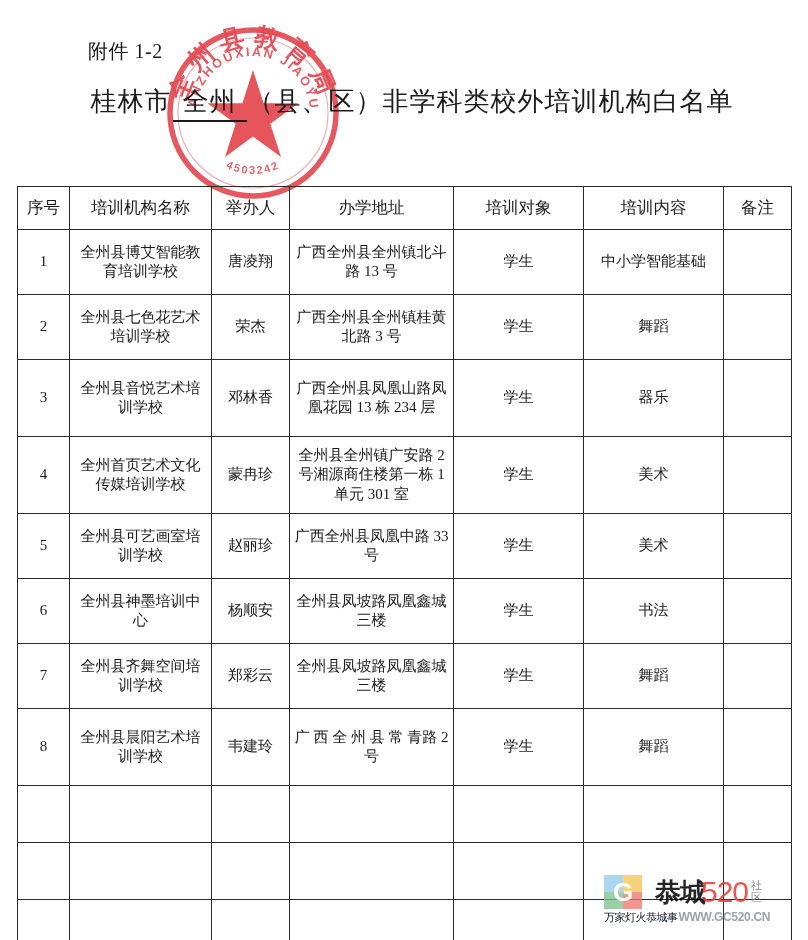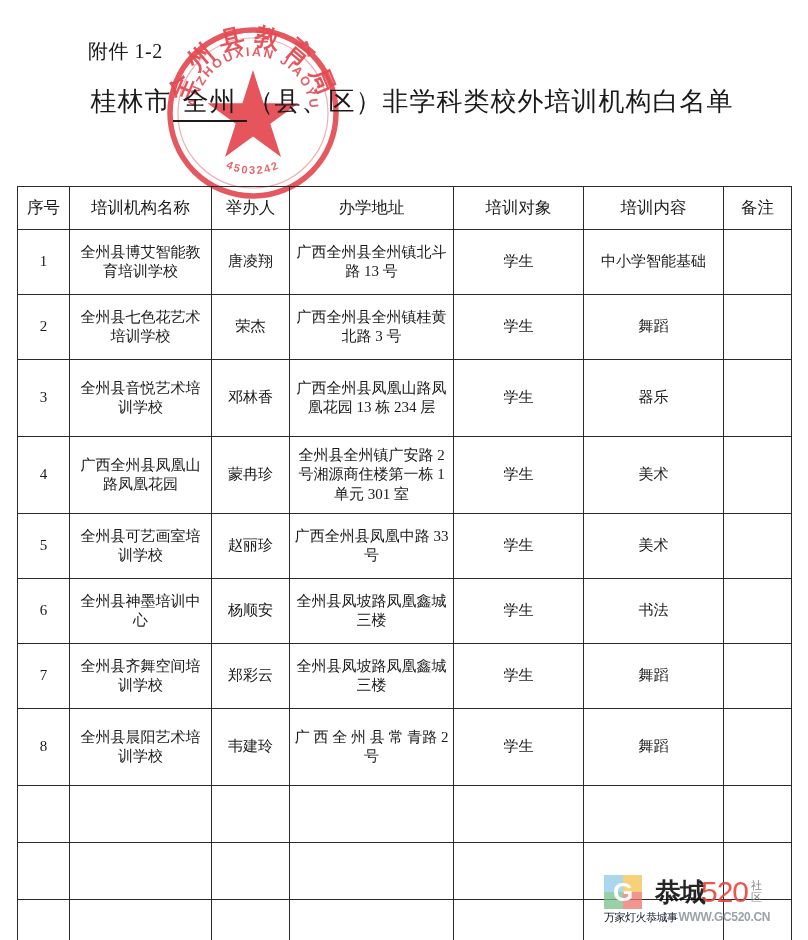--- a/index.html
+++ b/index.html
@@ -302,21 +302,21 @@
             <td class="idx">3</td>
             <td>全州县音悦艺术培训学校</td>
             <td>邓林香</td>
             <td>广西全州县凤凰山路凤凰花园 13 栋 234 层</td>
             <td>学生</td>
             <td>器乐</td>
             <td></td>
           </tr>
           <tr class="data-row tall">
             <td class="idx">4</td>
-            <td>广西全州县凤凰山路凤凰花园</td>
+            <td>全州首页艺术文化传媒培训学校</td>
             <td>蒙冉珍</td>
             <td>全州县全州镇广安路 2 号湘源商住楼第一栋 1 单元 301 室</td>
             <td>学生</td>
             <td>美术</td>
             <td></td>
           </tr>
           <tr class="data-row">
             <td class="idx">5</td>
             <td>全州县可艺画室培训学校</td>
             <td>赵丽珍</td>

